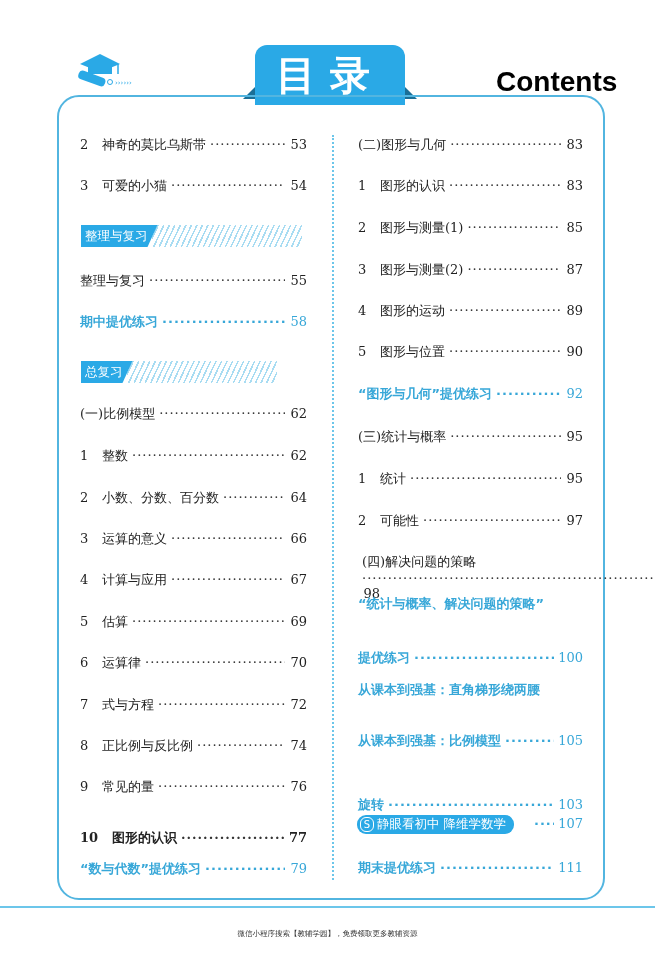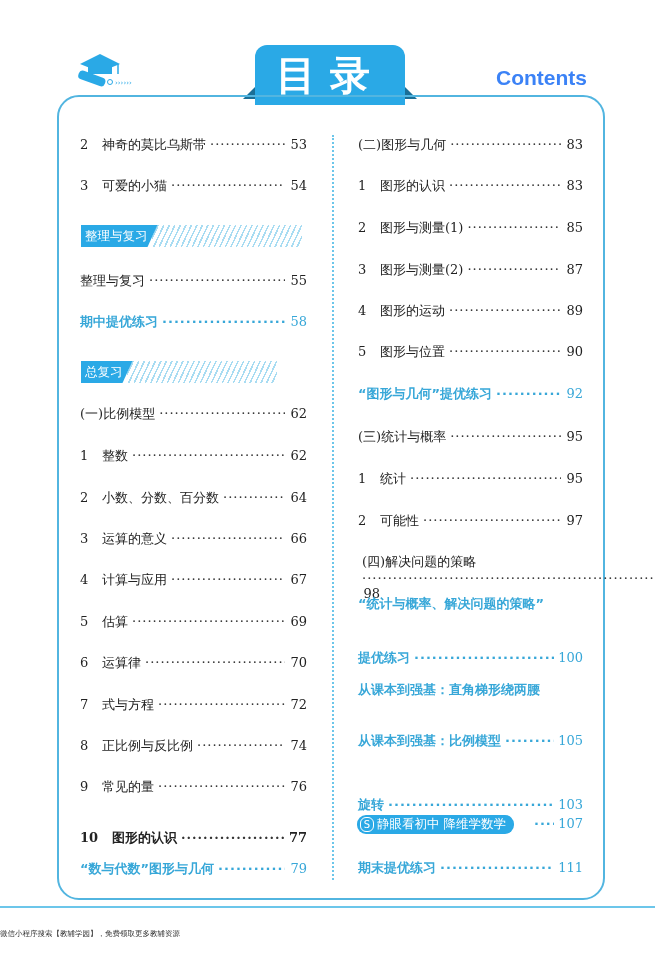--- a/index.html
+++ b/index.html
@@ -15,22 +15,22 @@
     position:absolute; left:255px; top:45px; width:150px; height:60px;
     background:#2aa9e6; border-radius:12px 12px 0 0;
     display:flex; align-items:center; justify-content:center;
     color:#fff; font-family:"DejaVu Sans", sans-serif; font-weight:bold; font-size:40px; letter-spacing:14px;
   }
   .tab-fold-left { position:absolute; left:243px; top:87px; width:0; height:0;
     border-top:12px solid transparent; border-right:12px solid #1a6f97; }
   .tab-fold-right { position:absolute; left:405px; top:87px; width:0; height:0;
     border-top:12px solid transparent; border-left:12px solid #1a6f97; }
   .contents-en {
-    position:absolute; left:496px; top:66px; color:#3b82f6;
-    font-family:"Liberation Sans", sans-serif; font-weight:bold; font-size:21px;
+    position:absolute; left:496px; top:66px; color:#000000;
+    font-family:"Liberation Sans", sans-serif; font-weight:bold; font-size:28px;
   }
   .cap-icon { position:absolute; left:76px; top:50px; width:78px; height:40px; }
   .divider {
     position:absolute; left:332px; top:135px; width:0; height:745px;
     border-left:2px dotted #6cc6ea;
   }
   .row {
     position:absolute; display:flex; align-items:baseline; font-size:13px;
     white-space:nowrap;
   }
@@ -55,21 +55,21 @@
     width:150px; margin-left:-6px;
     background: repeating-linear-gradient(115deg, #a8dcf2 0 1.5px, #ffffff 1.5px 5px);
   }
   .pill {
     display:inline-flex; align-items:center; background:#2aa9e6; color:#fff; border-radius:9px;
     padding:1px 8px 1px 3px; font-family:"DejaVu Sans", sans-serif; font-weight:normal; font-size:12.5px;
   }
   .pill .s-icon { display:inline-block; width:12px; height:13px; border:1.5px solid #fff; border-radius:6px; margin-right:3px; font-size:10px; line-height:13px; text-align:center; }
   .bottom-rule { position:absolute; left:0; top:906px; width:655px; height:2px; background:#6cc6ea; }
   .footer-note {
-    position:absolute; left:0; top:929px; width:655px; text-align:left;
+    position:absolute; left:0; top:929px; width:655px; text-align:center;
     font-family:"DejaVu Sans", sans-serif; font-size:7.5px; color:#333;
   }
 </style>
 </head>
 <body>
 
 <svg class="cap-icon" viewBox="0 0 78 40">
   <polygon points="4,14 24,4 44,14 24,22" fill="#2aa9e6"></polygon>
   <rect x="12" y="16" width="24" height="8" fill="#2aa9e6"></rect>
   <line x1="42" y1="14" x2="42" y2="24" stroke="#2aa9e6" stroke-width="1.5"></line>
@@ -179,21 +179,21 @@
     <span class="dots"></span>
     <span class="page">76</span>
   </div>
   <div class="row" style="left:80px; top:829px; width:227px;font-weight:bold;">
     <span class="num wide">10</span>
     <span class="label">图形的认识</span>
     <span class="dots"></span>
     <span class="page">77</span>
   </div>
   <div class="row blue" style="left:80px; top:860px; width:227px;">
-    <span class="label">“数与代数”图形与几何</span>
+    <span class="label">“数与代数”提优练习</span>
     <span class="dots"></span>
     <span class="page">79</span>
   </div>
 </div>
 
 <div>
   <div class="row" style="left:358px; top:136px; width:225px;">
     <span class="label">(二)图形与几何</span>
     <span class="dots"></span>
     <span class="page">83</span>

